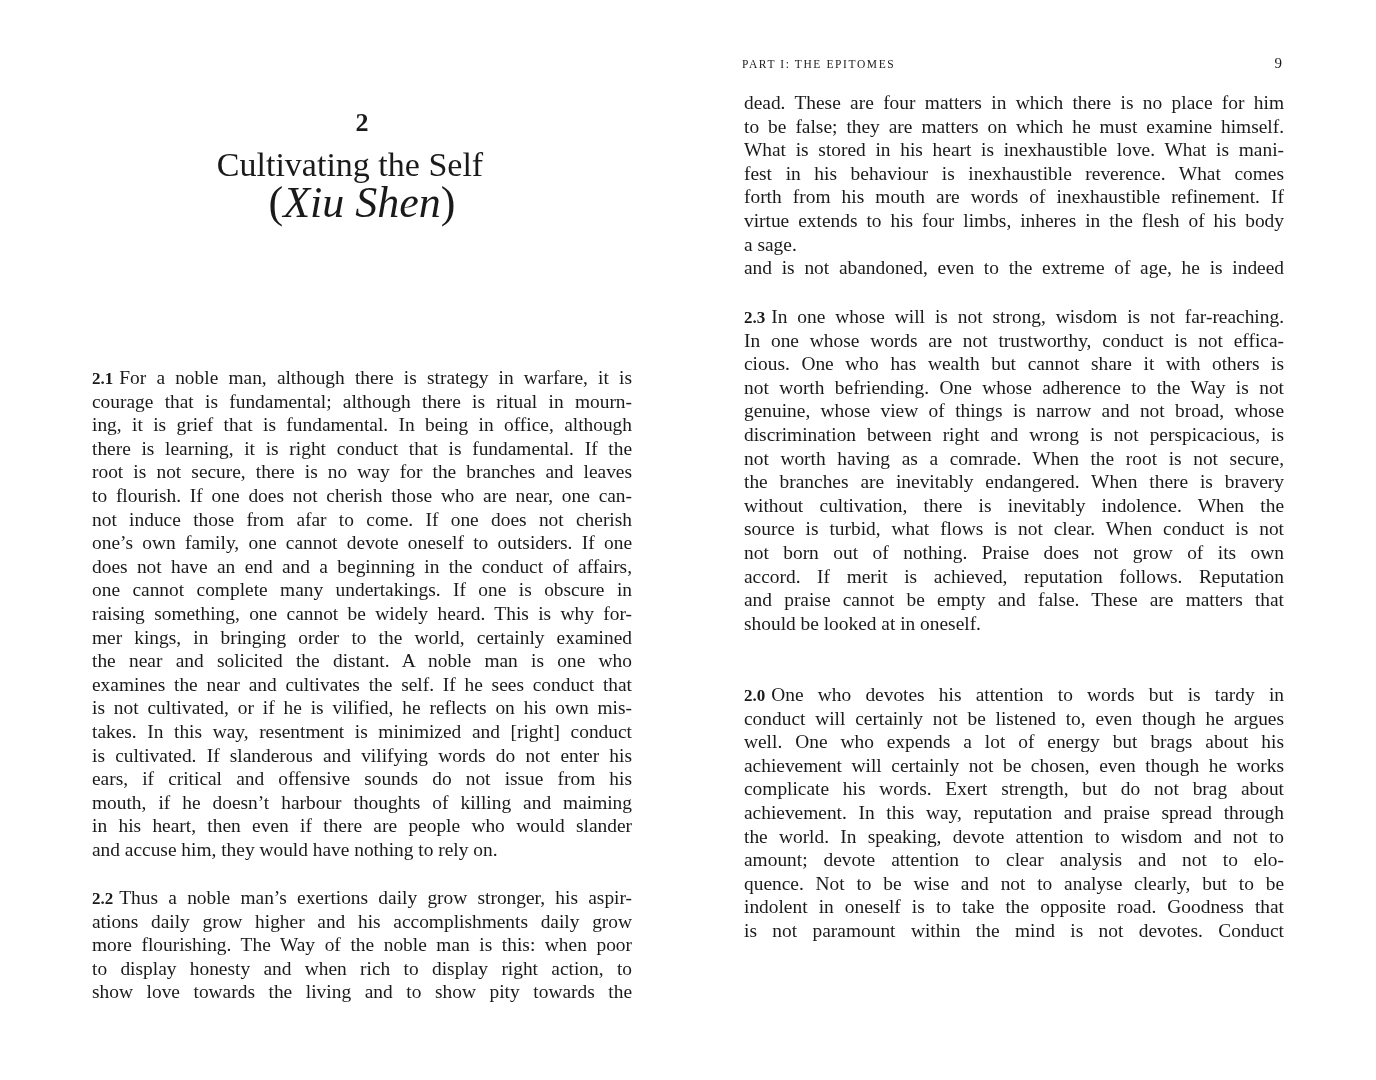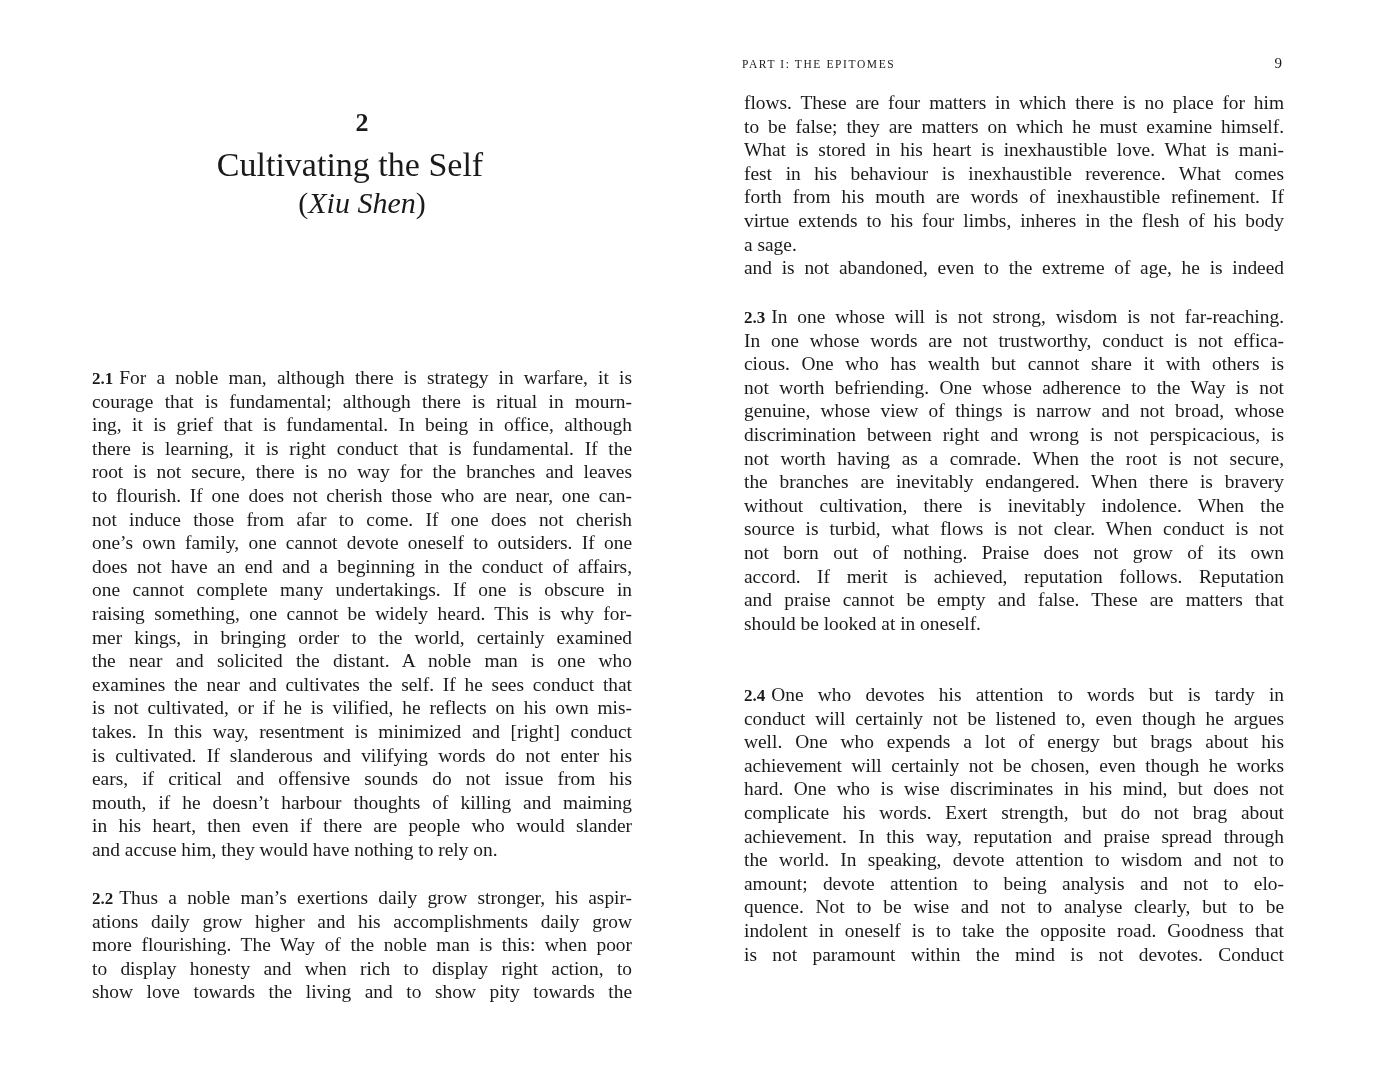--- a/index.html
+++ b/index.html
@@ -42,21 +42,21 @@
     text-align: center;
     font-size: 34px;
     line-height: 38px;
   }
   .chapter-subtitle {
     position: absolute;
     left: 92px;
     width: 540px;
     top: 184px;
     text-align: center;
-    font-size: 30px;
+    font-size: 44px;
     line-height: 38px;
   }
   .chapter-subtitle .it { font-style: italic; }
 
   
   .running-head {
     position: absolute;
     left: 54px;
     top: 56px;
     font-size: 11.5px;
@@ -135,21 +135,21 @@
     <span class="line">to display honesty and when rich to display right action, to</span>
     <span class="line">show love towards the living and to show pity towards the</span>
   </div>
 </div>
 
 <div class="page page-right">
   <div class="running-head">PART I: THE EPITOMES</div>
   <div class="folio">9</div>
 
   <div class="block" style="top:91px;">
-    <span class="line">flows. These are four matters in which there is no place for him</span>
+    <span class="line">dead. These are four matters in which there is no place for him</span>
     <span class="line">to be false; they are matters on which he must examine himself.</span>
     <span class="line">What is stored in his heart is inexhaustible love. What is mani-</span>
     <span class="line">fest in his behaviour is inexhaustible reverence. What comes</span>
     <span class="line">forth from his mouth are words of inexhaustible refinement. If</span>
     <span class="line">virtue extends to his four limbs, inheres in the flesh of his body</span>
     <span class="line last">a sage.</span>
     <span class="line">and is not abandoned, even to the extreme of age, he is indeed</span>
   </div>
 
   <div class="block" style="top:305px;">
@@ -163,26 +163,25 @@
     <span class="line">the branches are inevitably endangered. When there is bravery</span>
     <span class="line">without cultivation, there is inevitably indolence. When the</span>
     <span class="line">source is turbid, what flows is not clear. When conduct is not</span>
     <span class="line">not born out of nothing. Praise does not grow of its own</span>
     <span class="line">accord. If merit is achieved, reputation follows. Reputation</span>
     <span class="line">and praise cannot be empty and false. These are matters that</span>
     <span class="line last">should be looked at in oneself.</span>
   </div>
 
   <div class="block" style="top:683px;">
-    <span class="line"><span class="secnum">2.4</span><span>One who devotes his attention to words but is tardy in</span></span>
+    <span class="line"><span class="secnum">2.0</span><span>One who devotes his attention to words but is tardy in</span></span>
     <span class="line">conduct will certainly not be listened to, even though he argues</span>
     <span class="line">well. One who expends a lot of energy but brags about his</span>
     <span class="line">achievement will certainly not be chosen, even though he works</span>
-    <span class="line">hard. One who is wise discriminates in his mind, but does not</span>
     <span class="line">complicate his words. Exert strength, but do not brag about</span>
     <span class="line">achievement. In this way, reputation and praise spread through</span>
     <span class="line">the world. In speaking, devote attention to wisdom and not to</span>
-    <span class="line">amount; devote attention to being analysis and not to elo-</span>
+    <span class="line">amount; devote attention to clear analysis and not to elo-</span>
     <span class="line">quence. Not to be wise and not to analyse clearly, but to be</span>
     <span class="line">indolent in oneself is to take the opposite road. Goodness that</span>
     <span class="line">is not paramount within the mind is not devotes. Conduct</span>
   </div>
 </div>
 
 </body></html>

